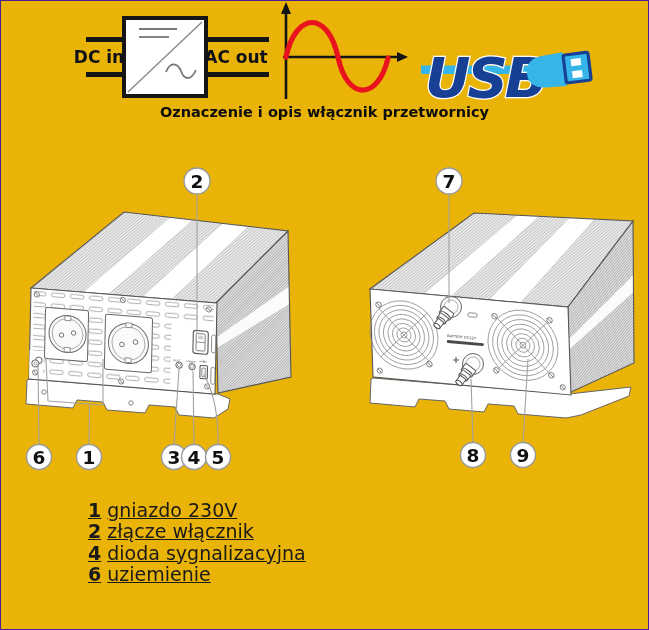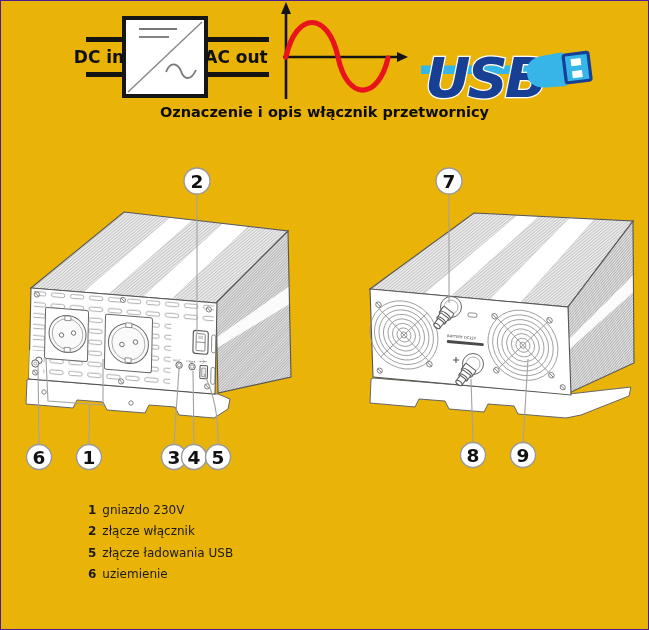--- a/index.html
+++ b/index.html
@@ -6,21 +6,21 @@
   .page{
     position:relative;width:647px;height:628px;background:#eab308;
     border:1px solid #4c1d95;overflow:hidden;
     font-family:"DejaVu Sans","Liberation Sans",sans-serif;
   }
   .abs{position:absolute;}
   .title{
     position:absolute;top:103px;left:0;width:100%;text-align:center;
     font-size:14.5px;font-weight:bold;color:#0d0d0d;
   }
-  .legend-col{position:absolute;font-size:12px;line-height:21.4px;color:#1a1a1a;white-space:nowrap;}
+  .legend-col{position:absolute;font-size:19px;line-height:21.4px;color:#1a1a1a;white-space:nowrap;text-decoration:underline;}
   .lnum{font-weight:bold;margin-right:6px;}
   svg text{font-family:"DejaVu Sans","Liberation Sans",sans-serif;}
 </style>
 </head>
 <body>
 
 <div class="page">
 
   <svg class="abs" style="left:0;top:0;" width="647" height="105" viewBox="0 0 647 105">
 
@@ -331,17 +331,17 @@
       <g>
           <circle cx="182" cy="292" r="12.5" fill="#fff" stroke="#9a9a9a" stroke-width="1.4"></circle>
         <text x="182" y="298.5" text-anchor="middle" font-size="18.5" font-weight="bold" fill="#111">9</text>
         </g>
     </g>
   </svg>
 
   <div class="legend-col" style="left:87px;top:499px;">
     <div><span class="lnum">1</span><span>gniazdo 230V</span></div>
     <div><span class="lnum">2</span><span>złącze włącznik</span></div>
-    <div><span class="lnum">5</span><span>złącze ładowania USB</span></div>
+    <div><span class="lnum">4</span><span>dioda sygnalizacyjna</span></div>
     <div><span class="lnum">6</span><span>uziemienie</span></div>
   </div>
 
 </div>
 
 </body></html>

